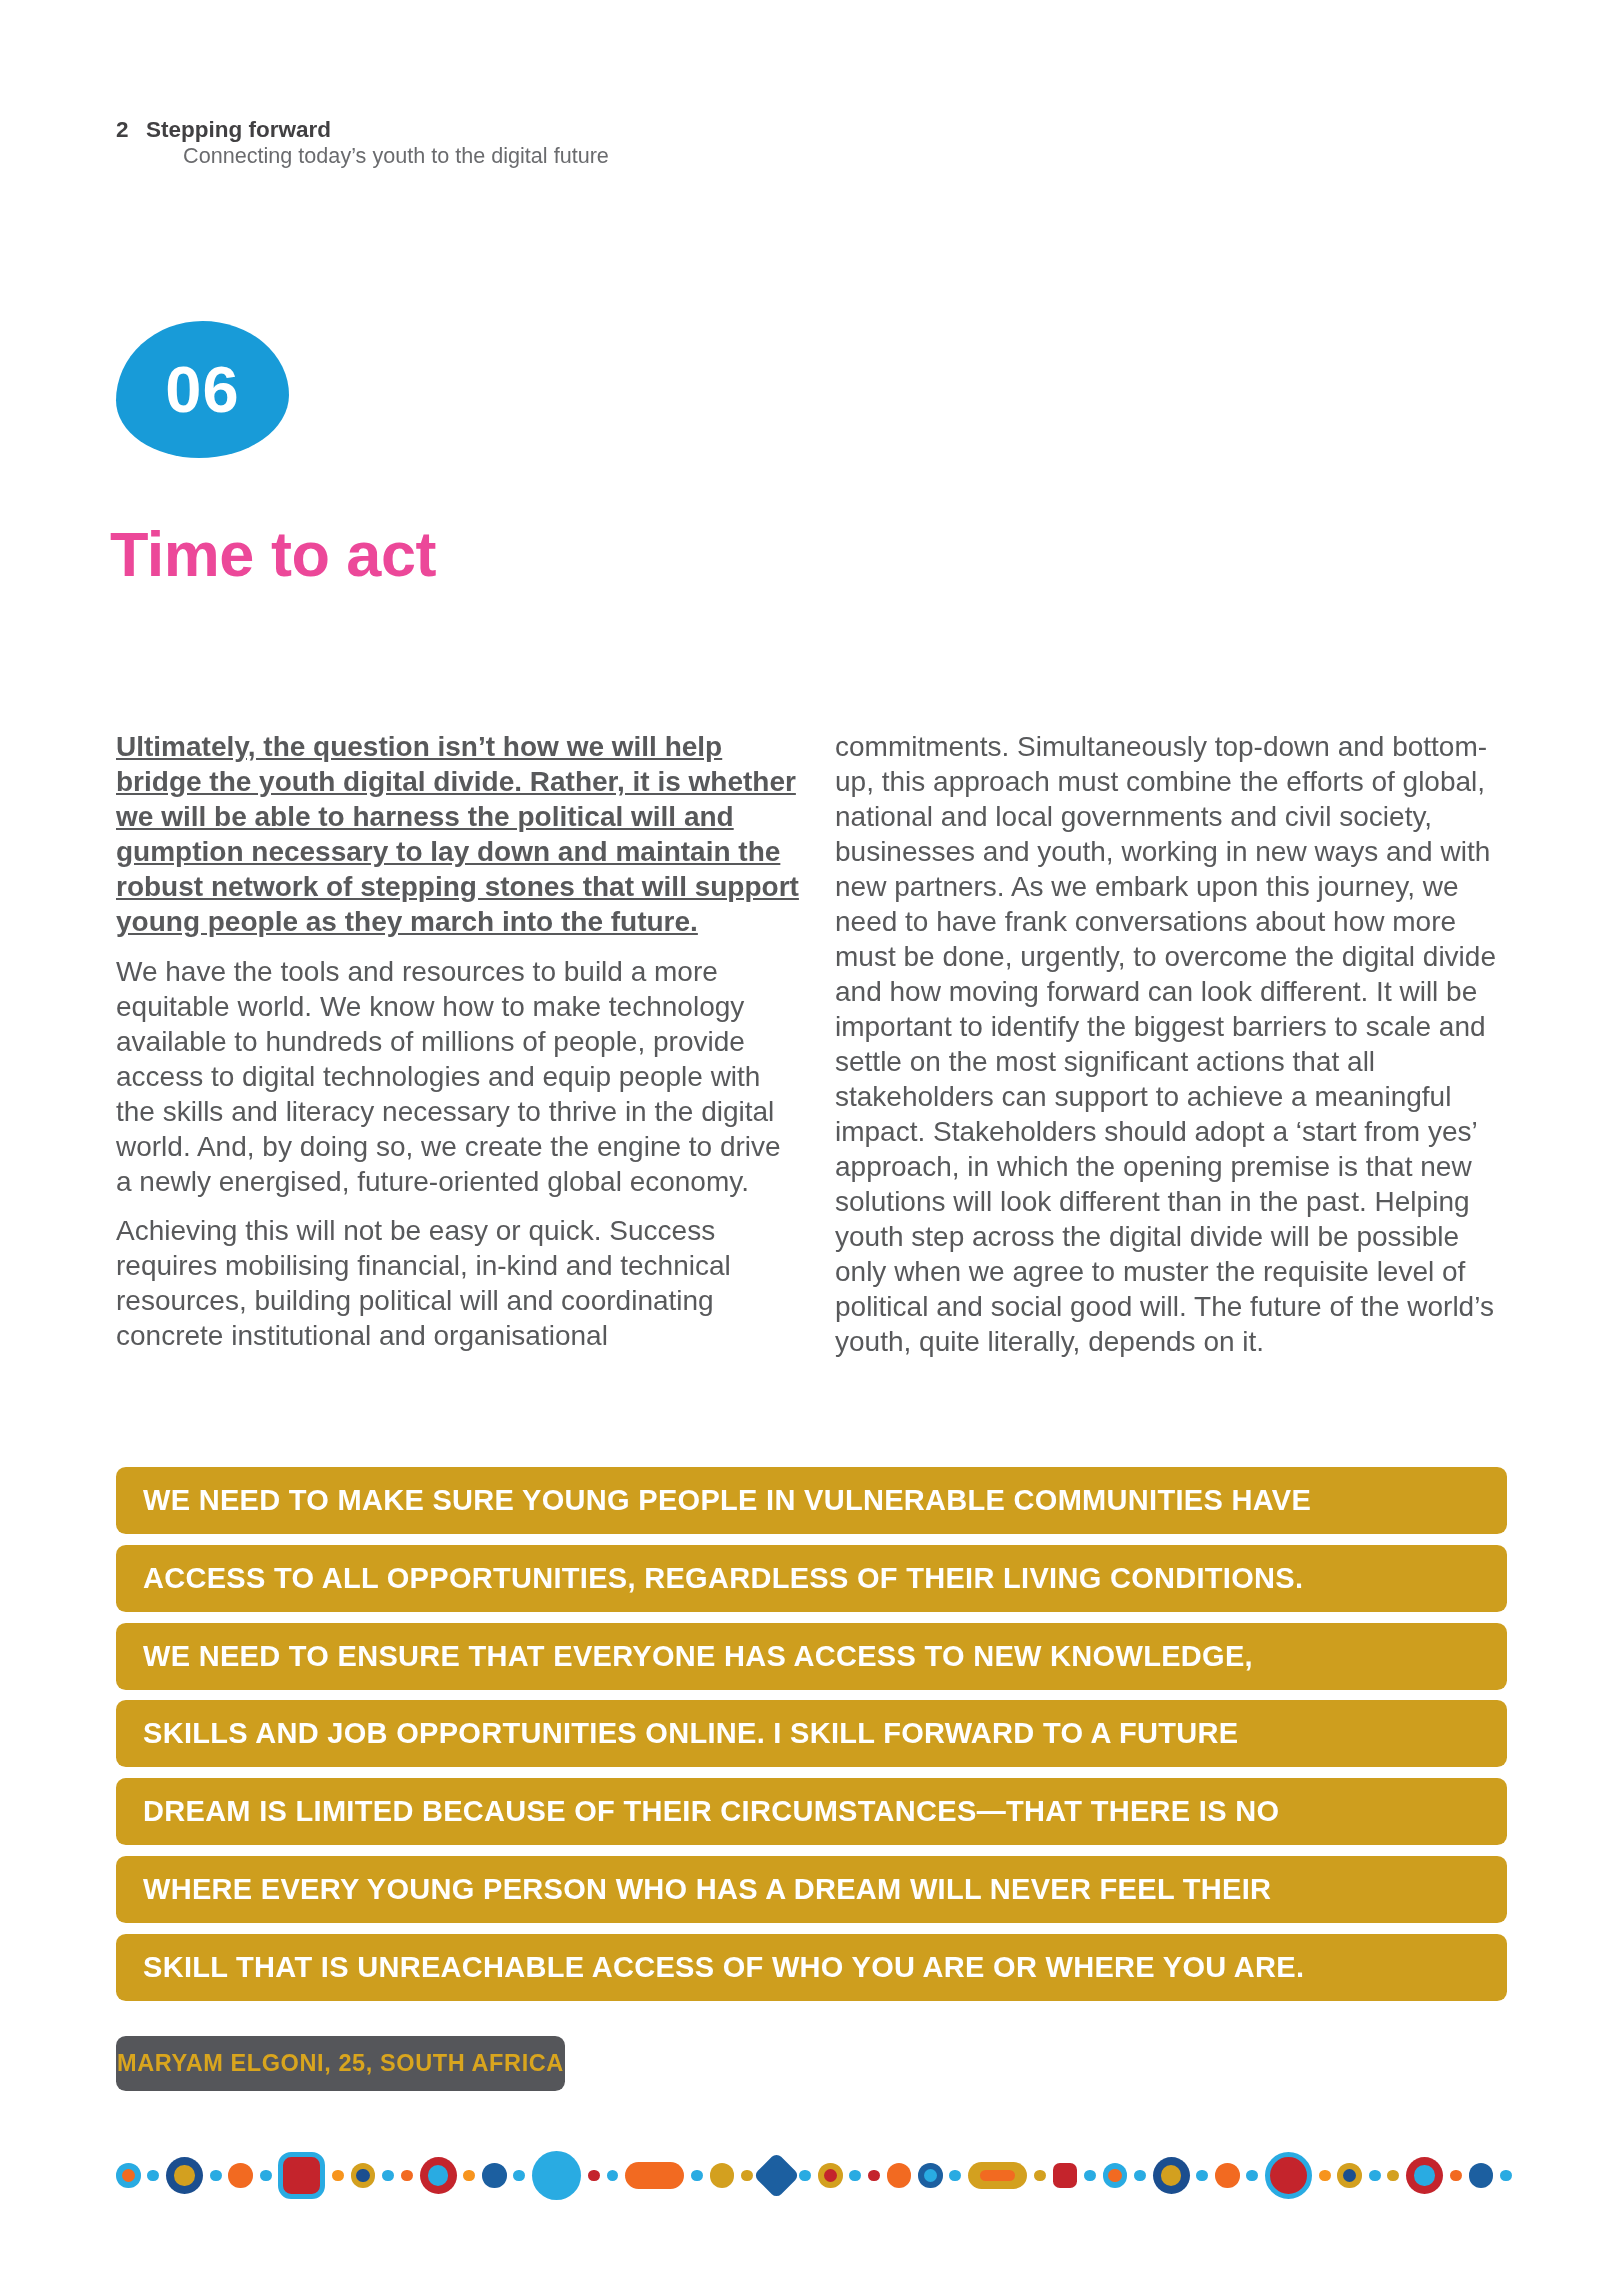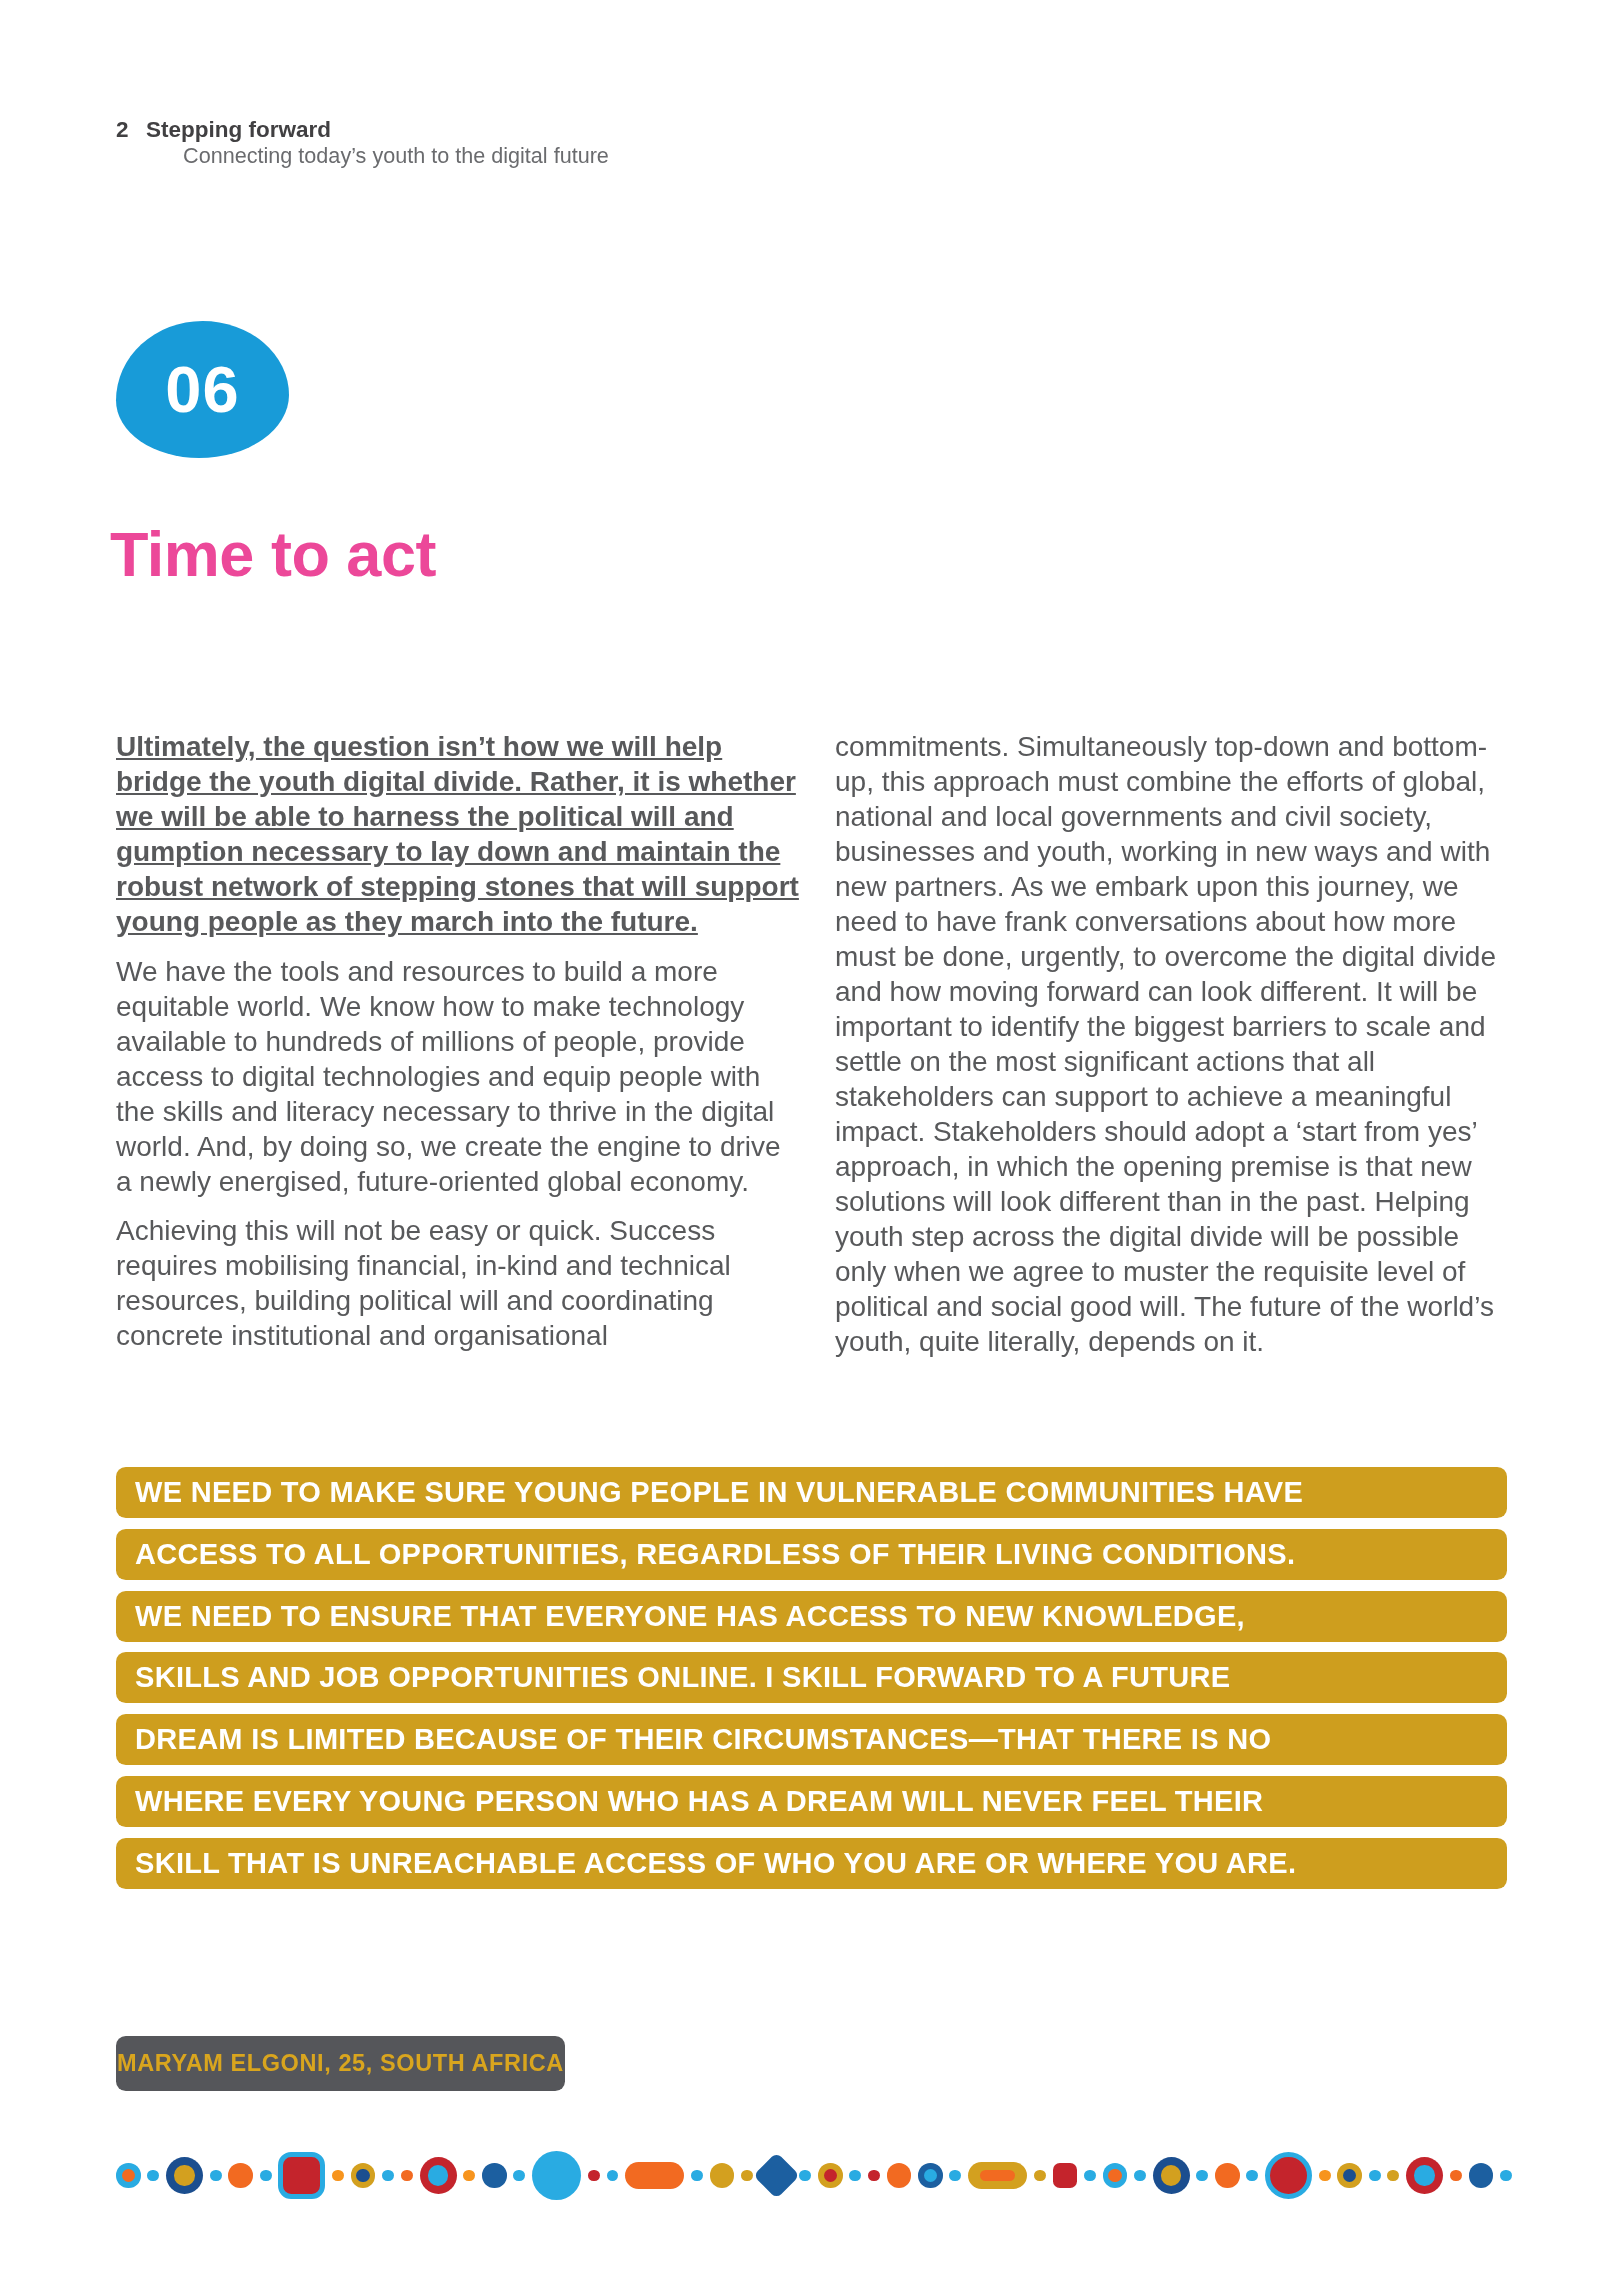--- a/index.html
+++ b/index.html
@@ -27,22 +27,22 @@
   
   .columns{position:absolute;left:116px;top:729px;width:1396px;display:flex;gap:33px;}
   .col{box-sizing:border-box;}
   .col-left{width:686px;}
   .col-right{width:676px;}
   .columns p{margin:0 0 14.7px 0;font-size:28px;line-height:35px;color:#58595b;}
   .lead{color:#1b9ad7;font-weight:700;text-decoration:underline;}
   
   .quote-bars{position:absolute;left:116px;top:1467px;width:1391px;}
   .bar{
-    height:51px;margin-bottom:10.8px;background:#ce9e1e;border-radius:9.8px;
-    display:flex;align-items:center;padding:0 19px;box-sizing:border-box;
+    height:67px;margin-bottom:10.8px;background:#ce9e1e;border-radius:9.8px;
+    display:flex;align-items:center;padding:0 27px;box-sizing:border-box;
     color:#ffffff;font-weight:700;font-size:29px;letter-spacing:0.3px;white-space:nowrap;
   }
   .attribution{
     position:absolute;left:116px;top:2036px;width:449px;height:55px;
     background:#55565a;border-radius:9.8px;display:flex;align-items:center;justify-content:center;
     color:#d9a51e;font-weight:700;font-size:23.5px;letter-spacing:0.6px;white-space:nowrap;
   }
   
   .dots{
     position:absolute;left:116px;top:2147px;width:1396px;height:57px;

